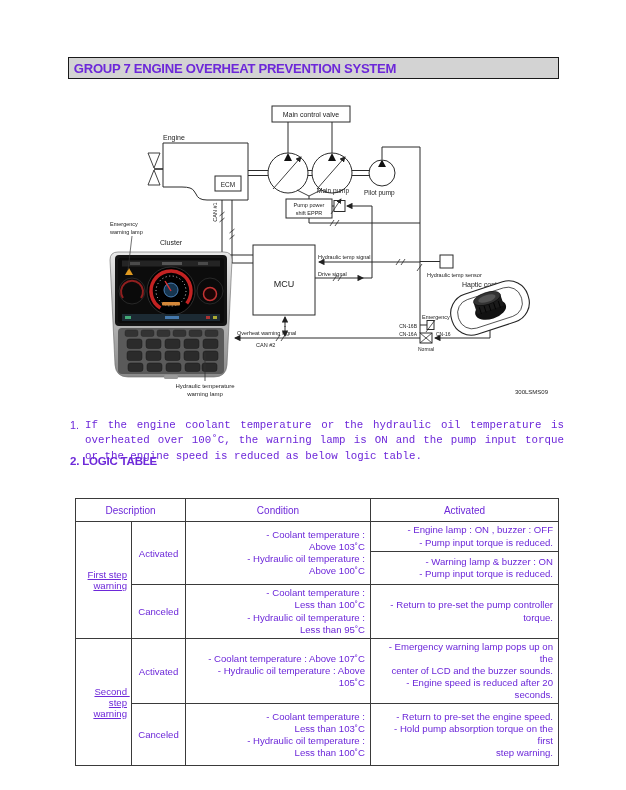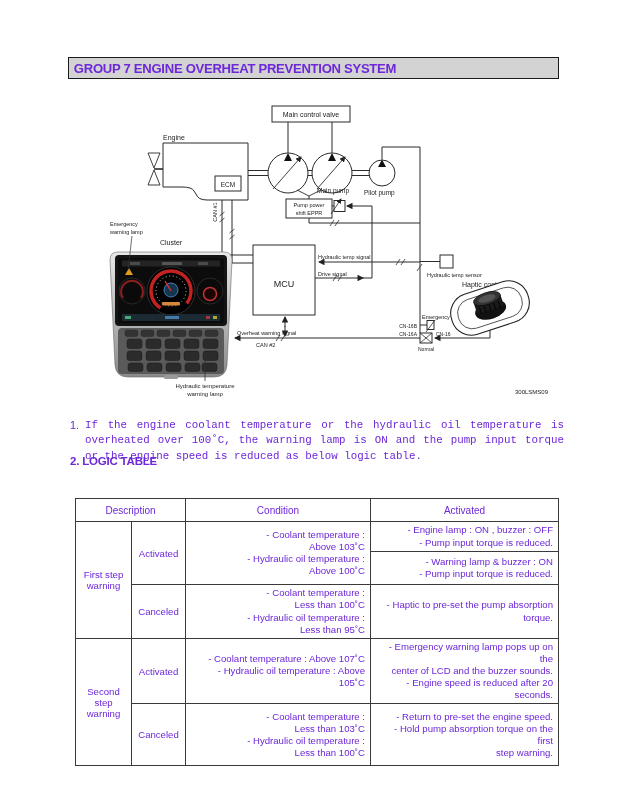--- a/index.html
+++ b/index.html
@@ -15,21 +15,21 @@
   .para{position:absolute;left:70px;top:418px;width:494px;display:flex;
         font-size:10.8px;line-height:1.42;}
   .para .num{flex:0 0 15px;}
   .para .ptext{flex:1;text-align:justify;font-family:Liberation Mono, monospace;}
   .sec-head{position:absolute;left:70px;top:455px;font-size:11.5px;font-weight:bold;
         letter-spacing:-0.2px;}
   table.logic{position:absolute;left:75px;top:498px;width:483px;border-collapse:collapse;
         table-layout:fixed;font-size:9.6px;border-radius:12px;}
   table.logic th,table.logic td{border:1px solid #3a3a3a;vertical-align:middle;}
   table.logic th{font-weight:normal;font-size:10px;height:20px;text-align:center;padding:1px;}
-  td.desc{padding:2px 4px;white-space:pre-wrap;text-align:center;}
+  td.desc{padding:2px 4px;white-space:pre-wrap;text-align:right;text-decoration:underline;}
   td.act{text-align:center;padding:1px;}
   td.cond,td.func{padding:2px 5px;white-space:pre-wrap;line-height:1.26;text-align:right;}
 </style>
 </head>
 <body>
 
 <div class="page">
 
   <div class="title-bar">
     <span>GROUP  7  ENGINE OVERHEAT PREVENTION SYSTEM</span>
@@ -281,21 +281,21 @@
     <tr style="height:33px">
       <td class="func">- Warning lamp &amp; buzzer : ON
 - Pump input torque is reduced.</td>
     </tr>
     <tr style="height:54px">
       <td class="act">Canceled</td>
       <td class="cond">- Coolant temperature :
   Less than 100˚C
 - Hydraulic oil temperature :
   Less than 95˚C</td>
-      <td class="func">- Haptic to pre-set the pump absorption
+      <td class="func">- Return to pre-set the pump controller
   torque.</td>
     </tr>
     <tr style="height:44px">
       <td rowspan="2" class="desc">Second step
 warning</td>
       <td class="act">Activated</td>
       <td class="cond">- Coolant temperature : Above 107˚C
 - Hydraulic oil temperature : Above 105˚C</td>
       <td class="func">- Emergency warning lamp pops up on the
   center of LCD and the buzzer sounds.

